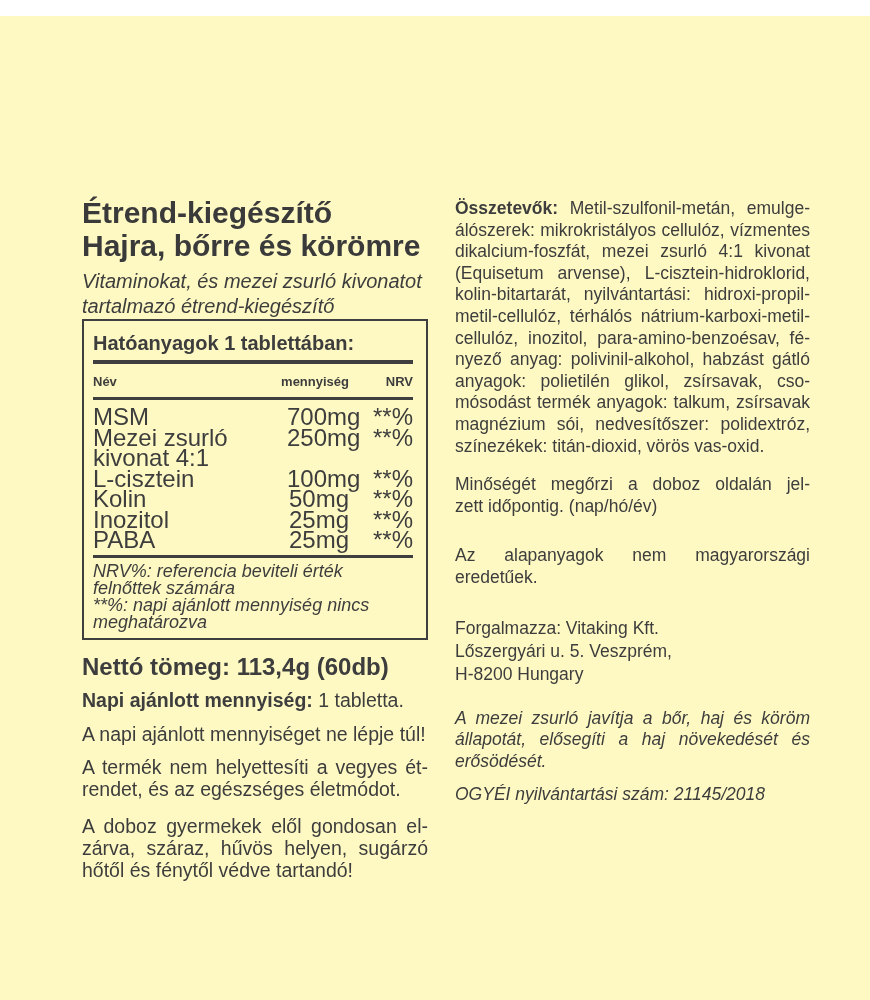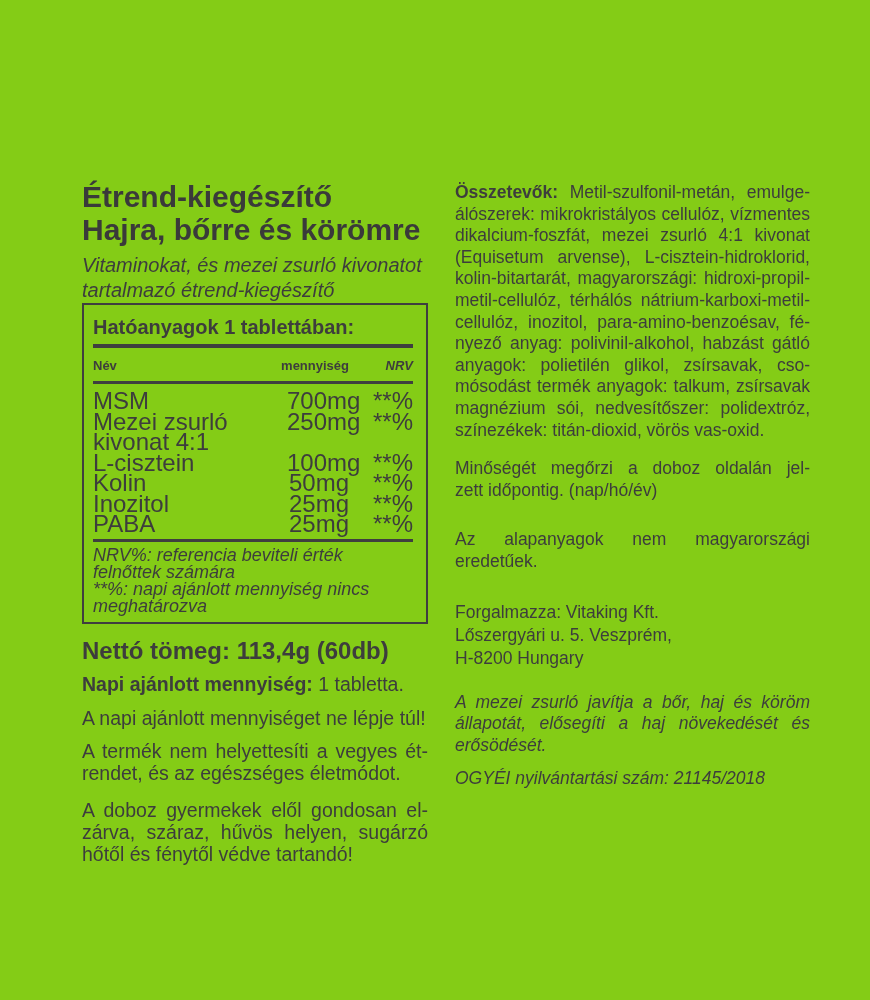--- a/index.html
+++ b/index.html
@@ -4,21 +4,21 @@
 <style>
   html, body { margin: 0; padding: 0; }
   body {
     width: 870px; height: 1000px;
     background: #ffffff;
     font-family: "Liberation Sans", sans-serif;
     color: #3d3d3d;
     position: relative;
     overflow: hidden;
   }
-  .page { position: absolute; inset: 0; background: #84cc16; }
+  .page { position: absolute; inset: 0; background: #fef9c3; margin-top: 16px; }
 
   .col-left  { position: absolute; left: 82px;  top: 0; width: 346px; }
   .col-right { position: absolute; left: 455px; top: 0; width: 355px; }
 
   .b { font-weight: 700; text-align: right; }
 
   
   .product-title {
     margin: 180px 0 0;
     font-size: 30px; line-height: 33px; font-weight: 700;
@@ -35,21 +35,21 @@
     margin-top: 1px;
     border: 2px solid #3f3f3f;
     padding: 10px 13px 7px 9px;
   }
   .facts-title { font-size: 20px; line-height: 24px; font-weight: 700; }
   .rule-thick { height: 4px; background: #3f3f3f; margin-top: 5px; }
   .rule-thin  { height: 3px; background: #3f3f3f; margin-top: 4px; }
   .facts-head { display: flex; margin-top: 7px; font-size: 13px; line-height: 22px; font-weight: 700; }
   .head-name { flex: 1; }
   .head-amount { text-align: right; }
-  .head-nrv { width: 64px; text-align: right; font-style: italic; }
+  .head-nrv { width: 64px; text-align: right; }
   .facts-rows { margin-top: 7px; font-size: 24px; line-height: 20.5px; }
   .frow { display: flex; }
   .cell-name { flex: 1; }
   .cell-amount { width: 62px; text-align: right; white-space: nowrap; }
   .cell-nrv { width: 64px; text-align: right; }
   .facts-foot { margin-top: 5px; font-size: 18px; line-height: 17px; font-style: italic; }
 
   .net-weight { margin-top: 14px; font-size: 24px; line-height: 26px; font-weight: 700; }
 
   .body-text { font-size: 19.5px; line-height: 22px; }
@@ -154,21 +154,21 @@
 
   </div>
 
   <div class="col-right">
 
     <div class="rc-text ingredients">
       <div class="jl"><span class="b">Összetevők:</span><span> Metil-szulfonil-metán, emulge-</span></div>
       <div class="jl">álószerek: mikrokristályos cellulóz, vízmentes</div>
       <div class="jl">dikalcium-foszfát, mezei zsurló 4:1 kivonat</div>
       <div class="jl">(Equisetum arvense), L-cisztein-hidroklorid,</div>
-      <div class="jl">kolin-bitartarát, magyarországi: hidroxi-propil-</div>
+      <div class="jl">kolin-bitartarát, nyilvántartási: hidroxi-propil-</div>
       <div class="jl">metil-cellulóz, térhálós nátrium-karboxi-metil-</div>
       <div class="jl">cellulóz, inozitol, para-amino-benzoésav, fé-</div>
       <div class="jl">nyező anyag: polivinil-alkohol, habzást gátló</div>
       <div class="jl">anyagok: polietilén glikol, zsírsavak, cso-</div>
       <div class="jl">mósodást termék anyagok: talkum, zsírsavak</div>
       <div class="jl">magnézium sói, nedvesítőszer: polidextróz,</div>
       <div class="jl-last">színezékek: titán-dioxid, vörös vas-oxid.</div>
     </div>
 
     <div class="rc-text shelf-life">

